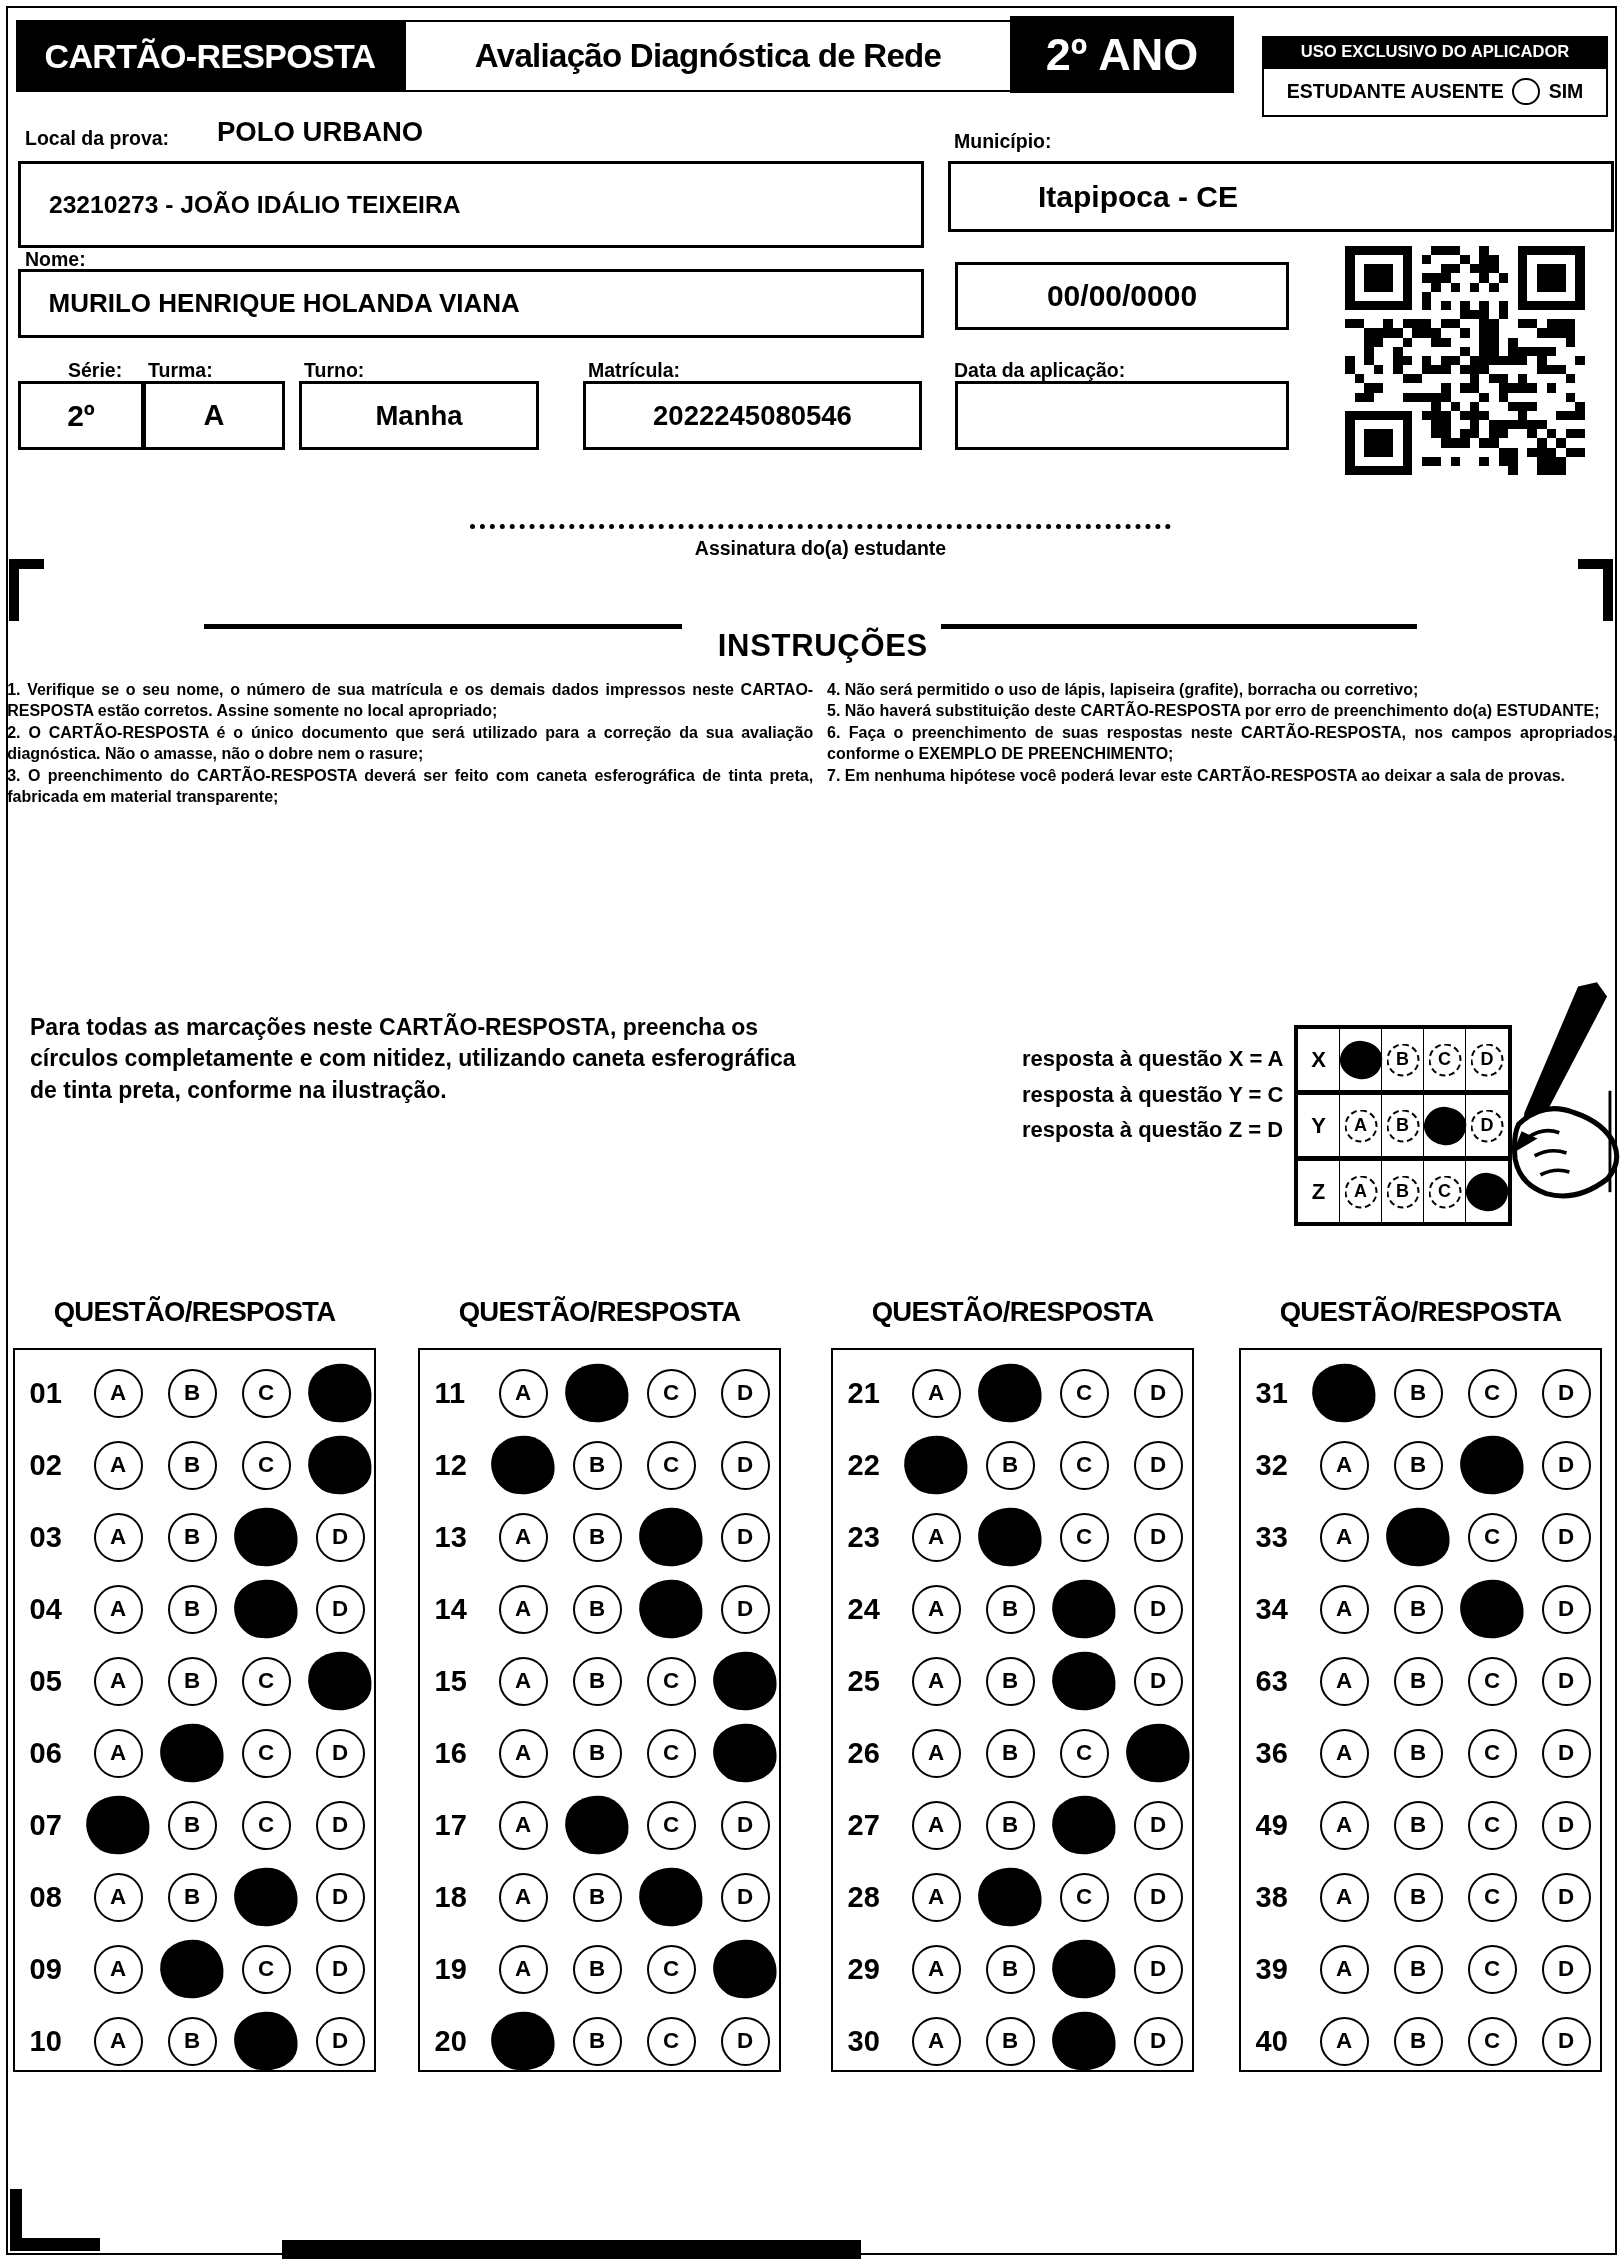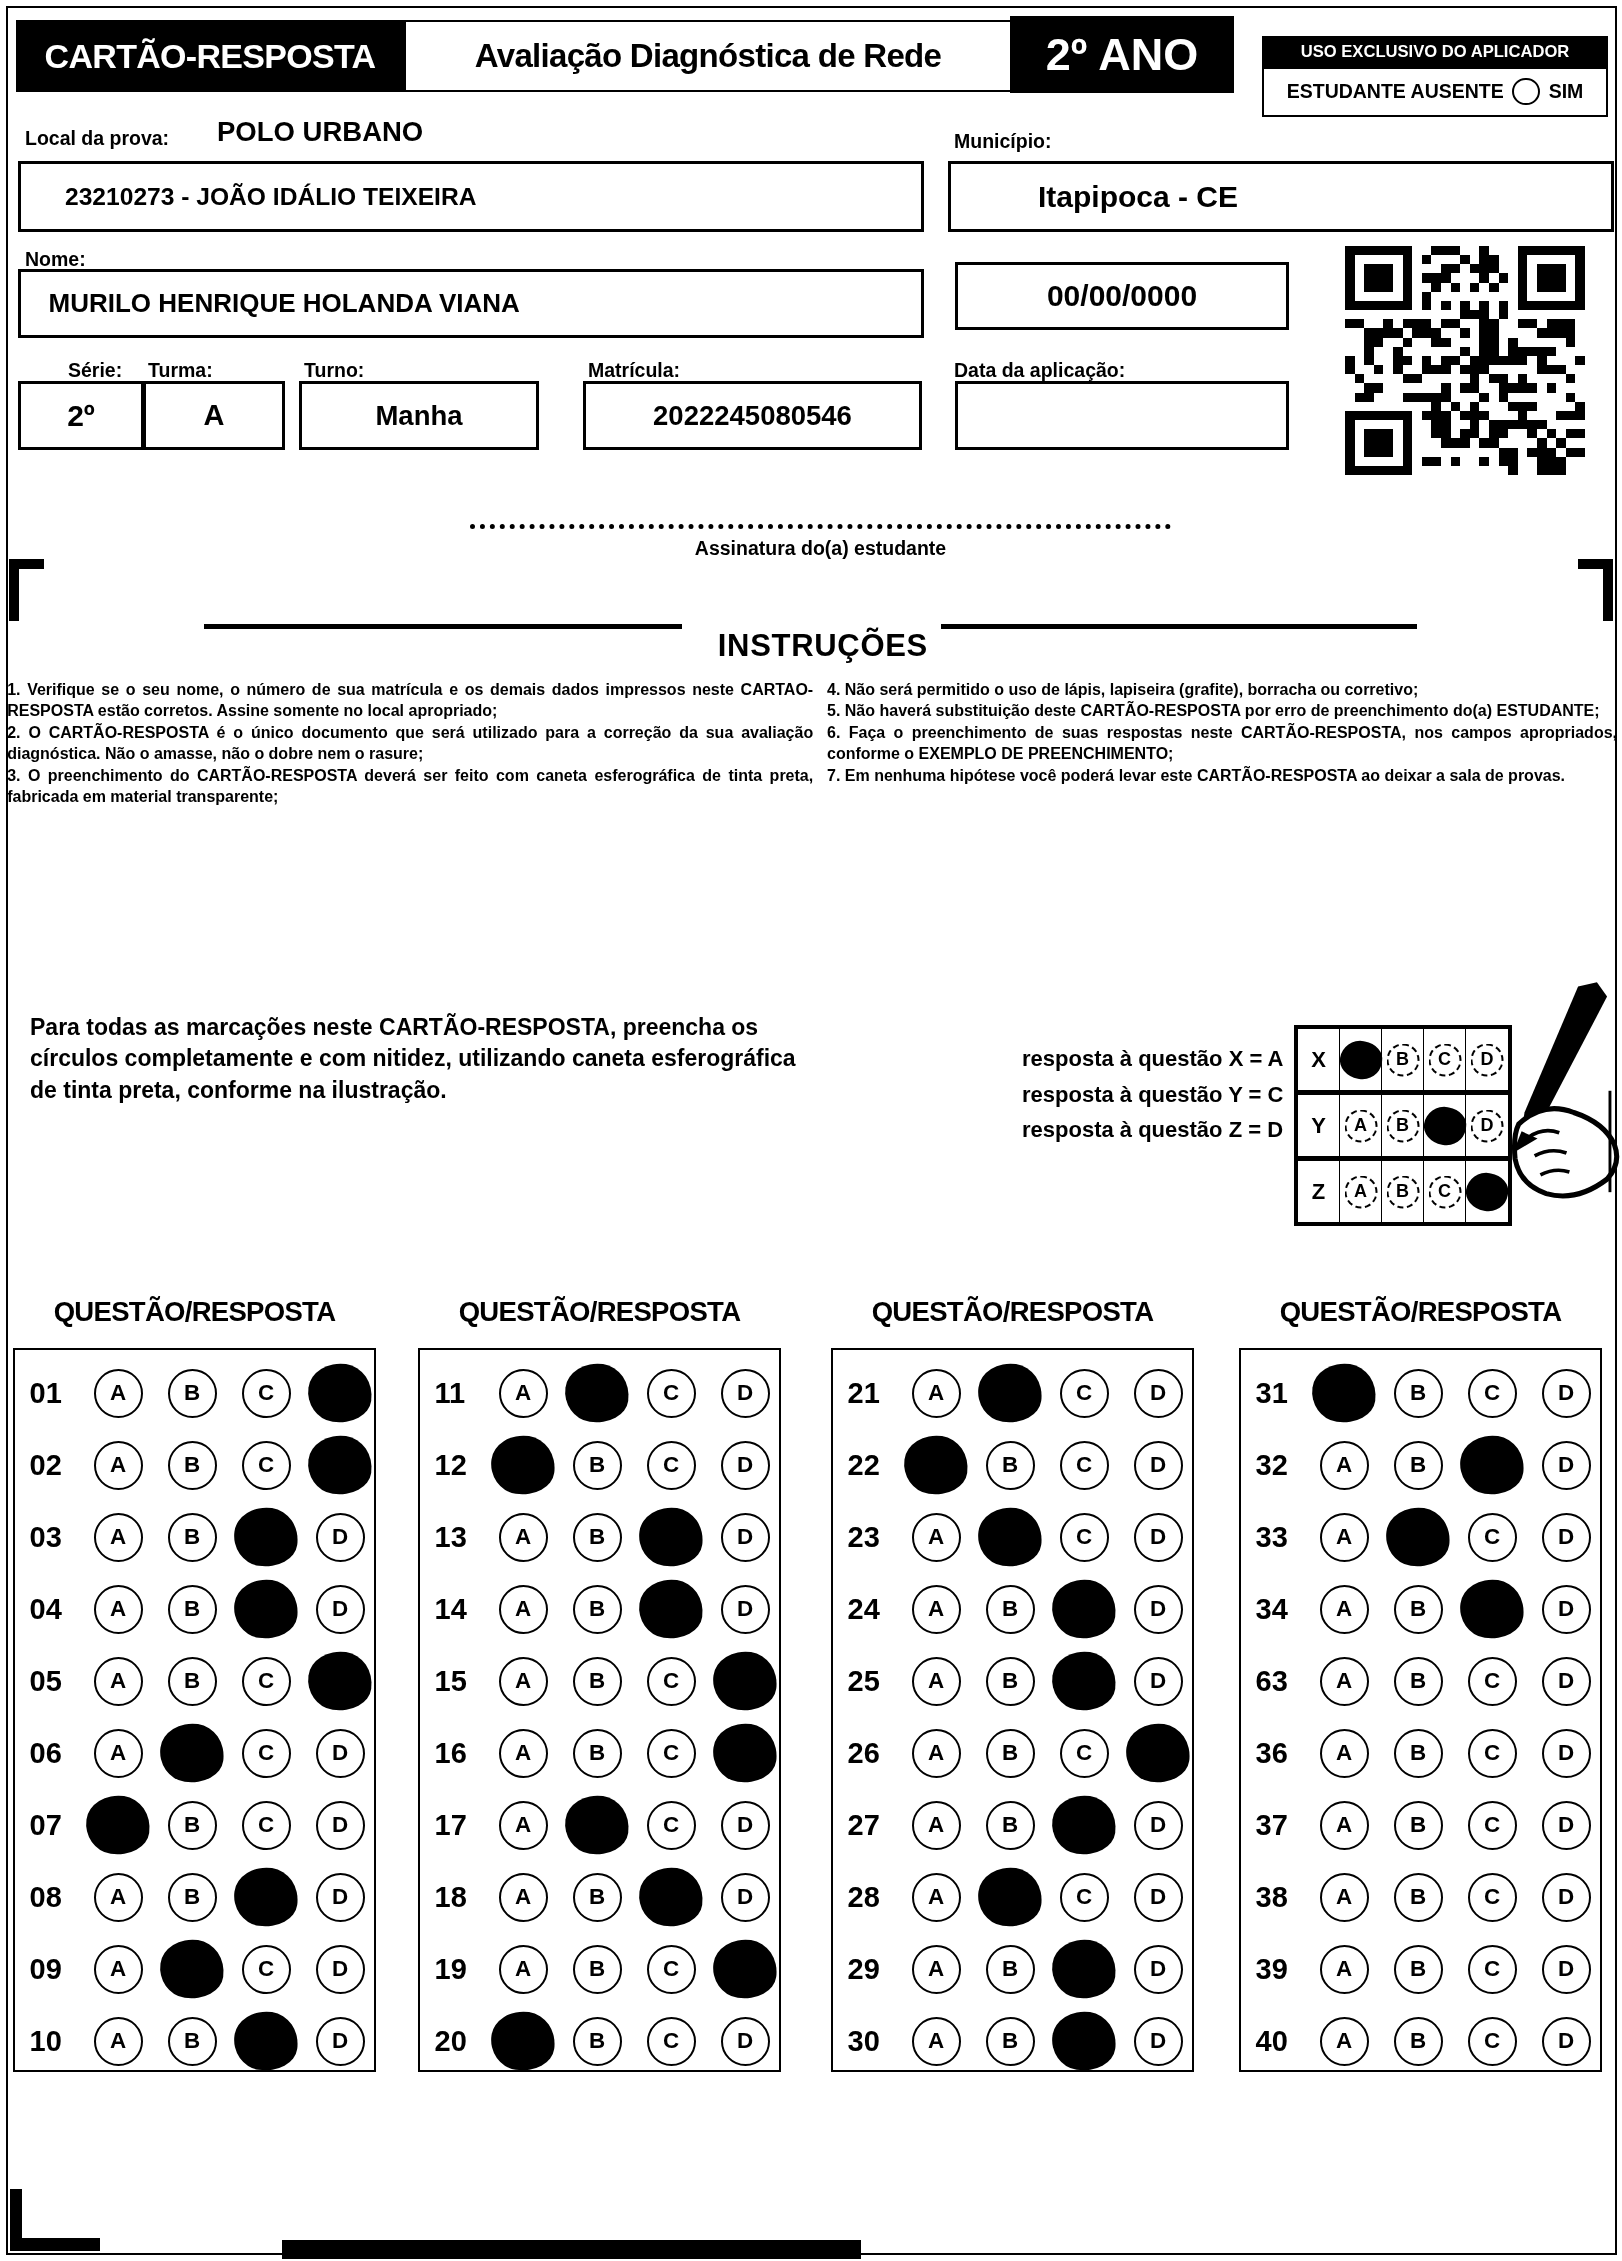--- a/index.html
+++ b/index.html
@@ -20,21 +20,21 @@
   .uso-body{height:48px;border:2.9px solid #000;border-top:none;box-sizing:border-box;background:#fff;
             display:flex;align-items:center;justify-content:center;gap:8.7px;font-size:19.5px;}
   .absent-circle{width:27.5px;height:27.5px;border:2.9px solid #000;border-radius:50%;box-sizing:border-box;background:#fff;}
 
   
   .lbl{position:absolute;font-size:19.5px;}
   .fbox{position:absolute;border:3.6px solid #000;box-sizing:border-box;background:#fff;
         display:flex;align-items:center;}
   .fbox.center{justify-content:center;}
   .val-polo{left:217px;top:116px;font-size:27.5px;}
-  .box-school{left:18px;top:161px;width:906px;height:71px;font-size:24.6px;padding-left:44px;}
+  .box-school{left:18px;top:161px;width:906px;height:87px;font-size:24.6px;padding-left:28px;}
   .box-municipio{left:948px;top:161px;width:666px;height:71px;font-size:30px;padding-left:87px;}
   .box-nome{left:18px;top:269px;width:906px;height:69px;font-size:26px;padding-left:27.5px;}
   .box-nasc{left:955px;top:262px;width:334px;height:68px;font-size:30px;}
   .box-serie{left:18px;top:381px;width:126px;height:69px;font-size:30px;}
   .box-turma{left:143px;top:381px;width:142px;height:69px;font-size:29px;}
   .box-turno{left:299px;top:381px;width:240px;height:69px;font-size:27.5px;}
   .box-matric{left:583px;top:381px;width:339px;height:69px;font-size:27.5px;}
   .box-aplic{left:955px;top:381px;width:334px;height:69px;font-size:27.5px;}
   .qr{left:1345px;top:246px;width:240px;height:229px;}
 
@@ -1049,21 +1049,21 @@
 
           <span class="bubble ab">B</span>
 
           <span class="bubble ab">C</span>
 
           <span class="bubble ab">D</span>
 
       </div>
 
       <div class="q-row">
-        <span class="q-num">37</span>
+        <span class="q-num">49</span>
 
           <span class="bubble ab">A</span>
 
           <span class="bubble ab">B</span>
 
           <span class="bubble ab">C</span>
 
           <span class="bubble ab">D</span>
 
       </div>

